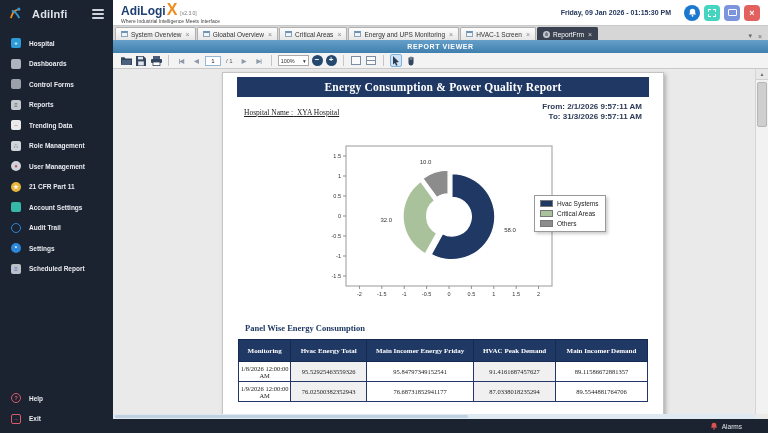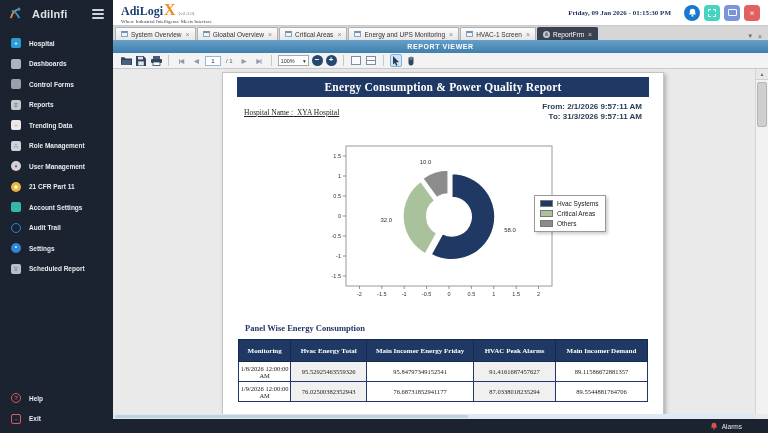--- a/index.html
+++ b/index.html
@@ -14,21 +14,21 @@
   .burger span { width:12px; height:2px; background:#cfd4dc; border-radius:1px; }
   .side-nav { margin-top:6px; }
   .nav-item { display:flex; align-items:center; gap:8px; height:20.5px; padding-left:11px; cursor:pointer; }
   .nav-item .lbl { color:#e8ebf0; font-size:6.5px; font-weight:bold; }
   .icon-badge { width:10px; height:10px; display:flex; align-items:center; justify-content:center;
                 font-size:6px; font-weight:bold; flex:none; line-height:1; }
   .side-footer { position:absolute; bottom:4px; left:0; right:0; }
 
   
   .top-header { position:absolute; left:113px; top:0; width:655px; height:26px; background:#ffffff;
-                border-bottom:1px solid #c9c9c9; display:flex; align-items:center; padding:0 8px;font-family:Liberation Serif, serif; }
+                border-bottom:1px solid #c9c9c9; display:flex; align-items:center; padding:0 8px; }
   .brand-block { line-height:1; }
   .brand-line { display:flex; align-items:baseline; }
   .brand-main { color:#1d3f72; font-size:12px; font-weight:bold; }
   .brand-x { color:#ef8c1f; font-size:16px; font-weight:bold; margin-left:1px; }
   .brand-ver { color:#777; font-size:5px; margin-left:3px; }
   .brand-tagline { color:#444; font-size:5px; margin-top:1px; }
   .header-right { margin-left:auto; display:flex; align-items:center; gap:4px; }
   .datetime { font-size:7px; font-weight:bold; color:#23365c; margin-right:9px; white-space:nowrap; }
   .win-icon { width:16px; height:16px; border-radius:4px; display:flex; align-items:center; justify-content:center; cursor:pointer; }
   .wi-bell { background:#1a78cf; border-radius:50%; }
@@ -388,21 +388,21 @@
     </div>
 
     <div class="r-heading2">Panel Wise Energy Consumption</div>
 
     <table class="r-table" id="report-table">
       <thead>
           <tr id="rt-head">
             <th style="width: 12.8%;">Monitoring</th>
             <th style="width: 18.5%;">Hvac Energy Total</th>
             <th style="width: 26.2%;">Main Incomer Energy Friday</th>
-            <th style="width: 20%;">HVAC Peak Alarms</th>
+            <th style="width: 20%;">HVAC Peak Demand</th>
             <th style="width: 22.5%;">Main Incomer Demand</th>
           </tr>
         </thead>
       <tbody id="rt-body">
           <tr>
             <td class="">1/8/2026 12:00:00 AM</td>
             <td class="shaded">95.52925463559326</td>
             <td class="">95.84797349152541</td>
             <td class="shaded">91.4161687457627</td>
             <td class="">89.11586672881357</td>

